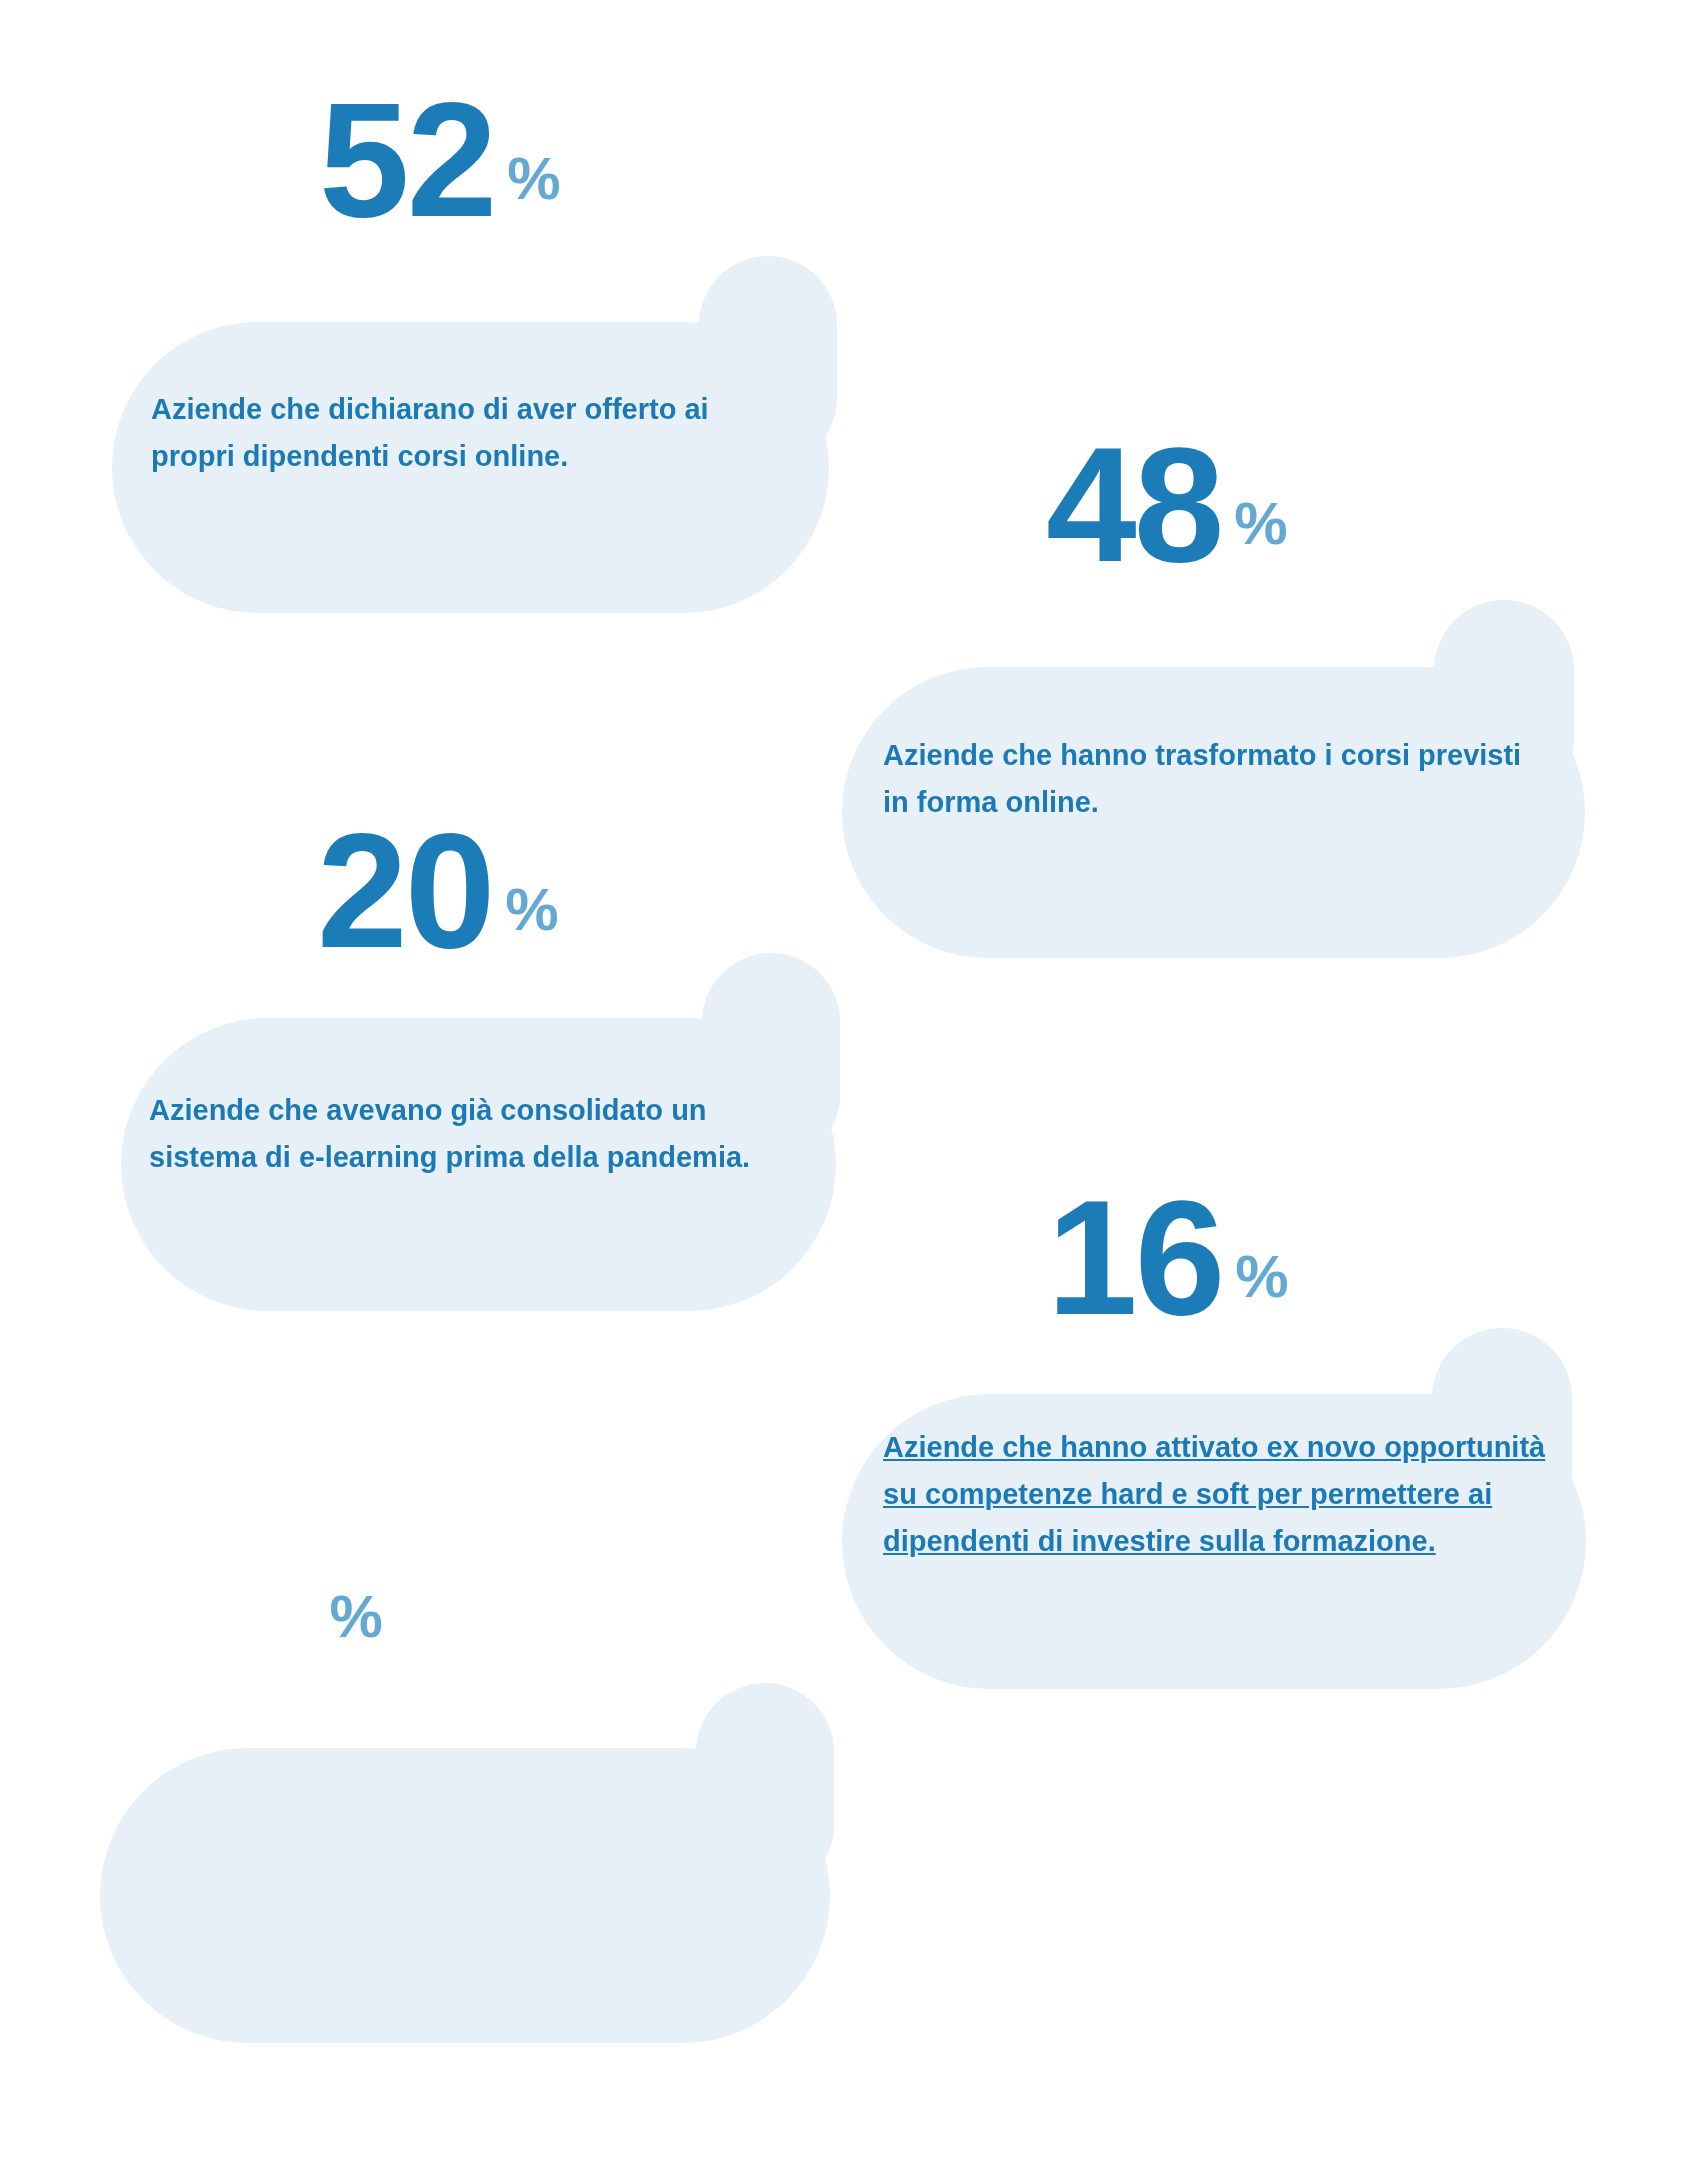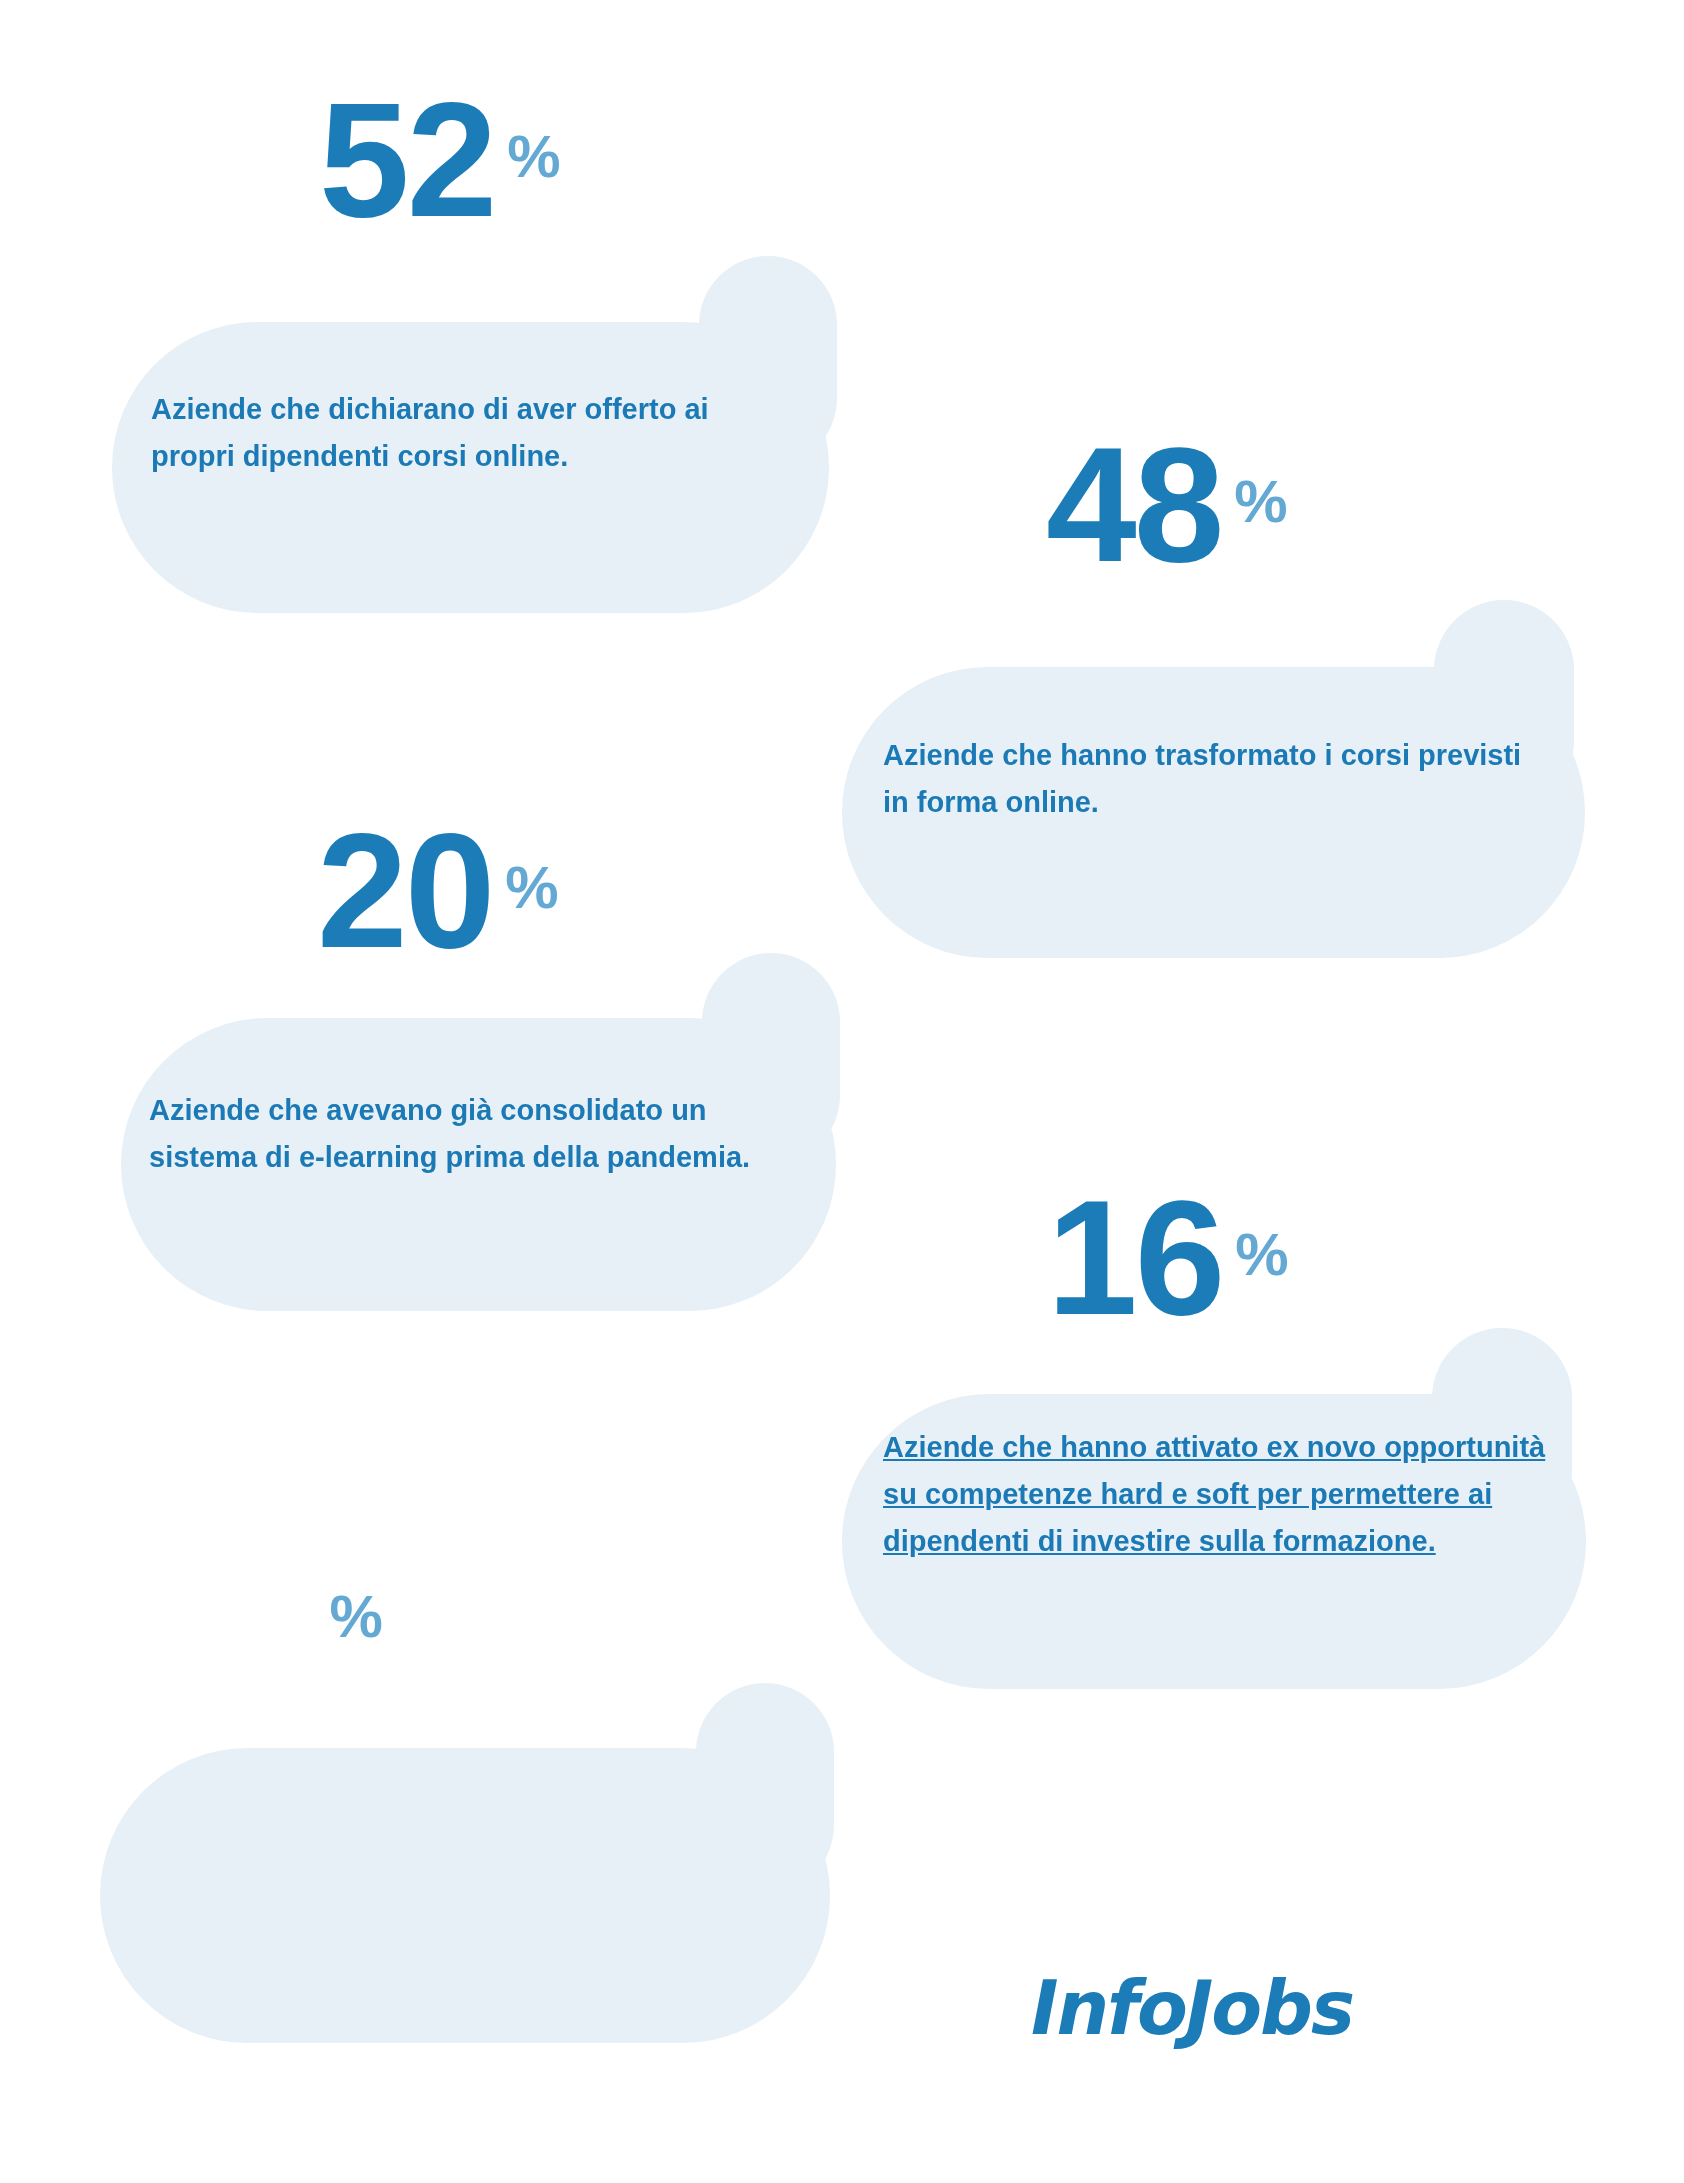--- a/index.html
+++ b/index.html
@@ -43,21 +43,21 @@
   .bubble-stem {
     position: absolute;
     background: #e6f0f6;
     border-radius: 7019px;
   }
 
   
   .stat-figure {
     position: absolute;
     display: flex;
-    align-items: flex-start;
+    align-items: center;
     line-height: 1;
     white-space: nowrap;
   }
   .stat-number {
     font-size: 163px;
     font-weight: 700;
     color: #1b7cb8;
     letter-spacing: -2.8px;
     line-height: 0.86;
     font-family: "Liberation Sans", "DejaVu Sans", sans-serif;
@@ -198,18 +198,15 @@
   <div class="stat-card" id="card-5">
     <div class="bubble">
       <div class="bubble-stem"></div>
       <div class="bubble-body"></div>
     </div>
     <div class="stat-figure">
       <span class="stat-percent">%</span>
     </div>
   </div>
 
-  <div id="brand-logo">
-    <div class="logo-wordmark">InfoJobs</div>
-  </div>
 
 </div>
 
 
 </body></html>

